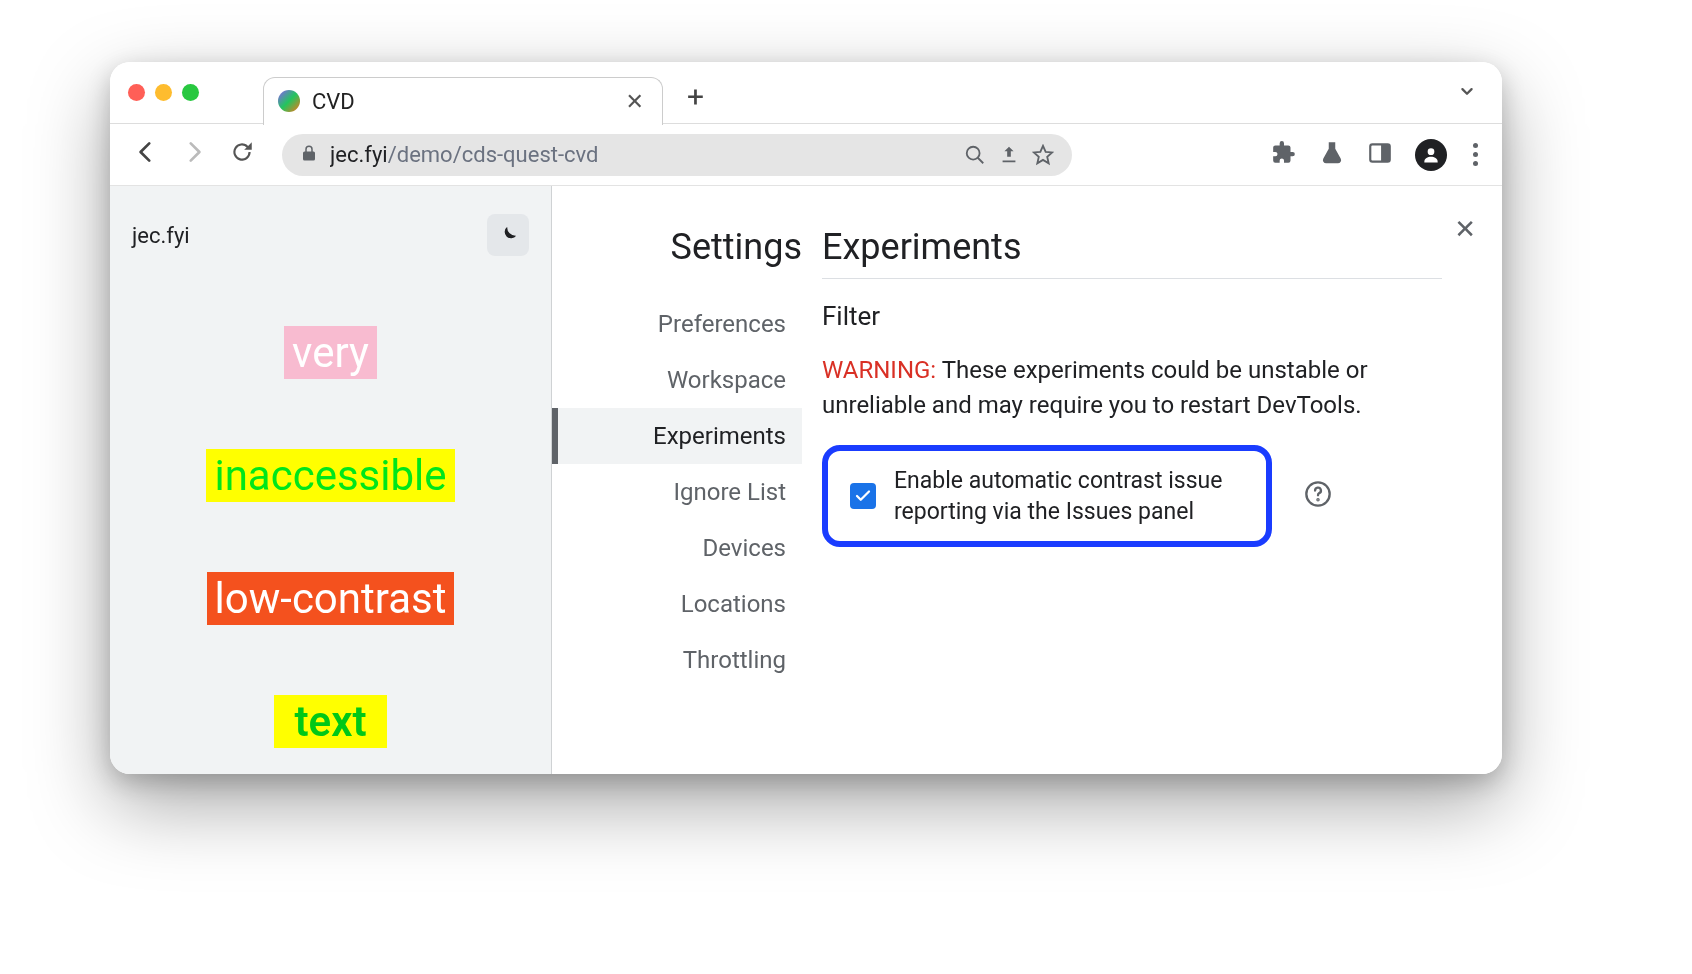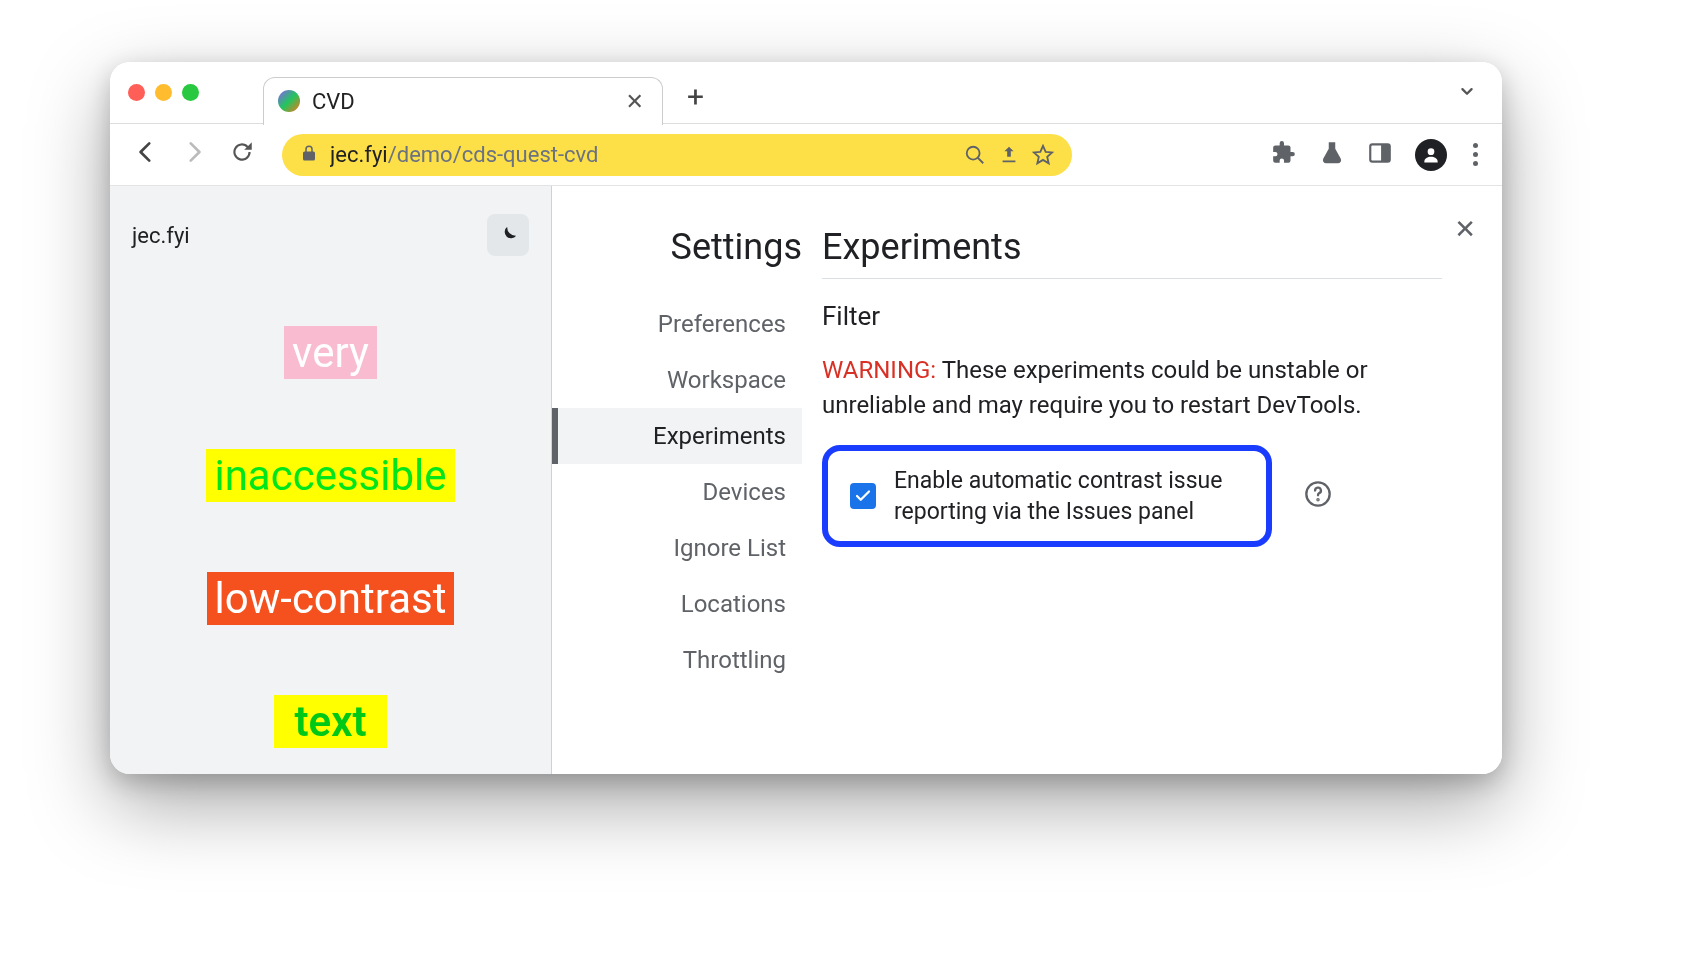--- a/index.html
+++ b/index.html
@@ -72,21 +72,21 @@
     padding: 0 20px;
     gap: 16px;
     border-bottom: 1px solid #e3e3e3;
   }
   .nav-btn { width: 32px; text-align:center; font-size: 26px; color: #555; cursor: pointer; }
   .nav-btn.disabled { color: #bbb; cursor: default; }
   .reload svg { width: 26px; height: 26px; fill: #555; }
   .omnibox {
     flex: 0 0 790px;
     height: 42px;
-    background: #fde047;
+    background: #e5e5e5;
     border-radius: 22px;
     display: flex;
     align-items: center;
     padding: 0 18px;
     gap: 12px;
     color: #3c4043;
     font-size: 22px;
     margin-left: 8px;
   }
   .omnibox .lock svg { width: 18px; height: 18px; fill: #5f6368; }
@@ -282,22 +282,22 @@
 
     <div class="devtools">
       <div class="close-dt">✕</div>
 
       <div class="settings-nav">
         <div class="settings-title">Settings</div>
         <ul class="nav-list">
           <li class="nav-item">Preferences</li>
           <li class="nav-item">Workspace</li>
           <li class="nav-item active">Experiments</li>
+          <li class="nav-item">Ignore List</li>
           <li class="nav-item">Devices</li>
-          <li class="nav-item">Ignore List</li>
           <li class="nav-item">Locations</li>
           <li class="nav-item">Throttling</li>
         </ul>
       </div>
 
       <div class="settings-body">
         <div class="body-title">Experiments</div>
         <div class="divider"></div>
         <div class="filter-row">
           <span class="filter-label">Filter</span>

